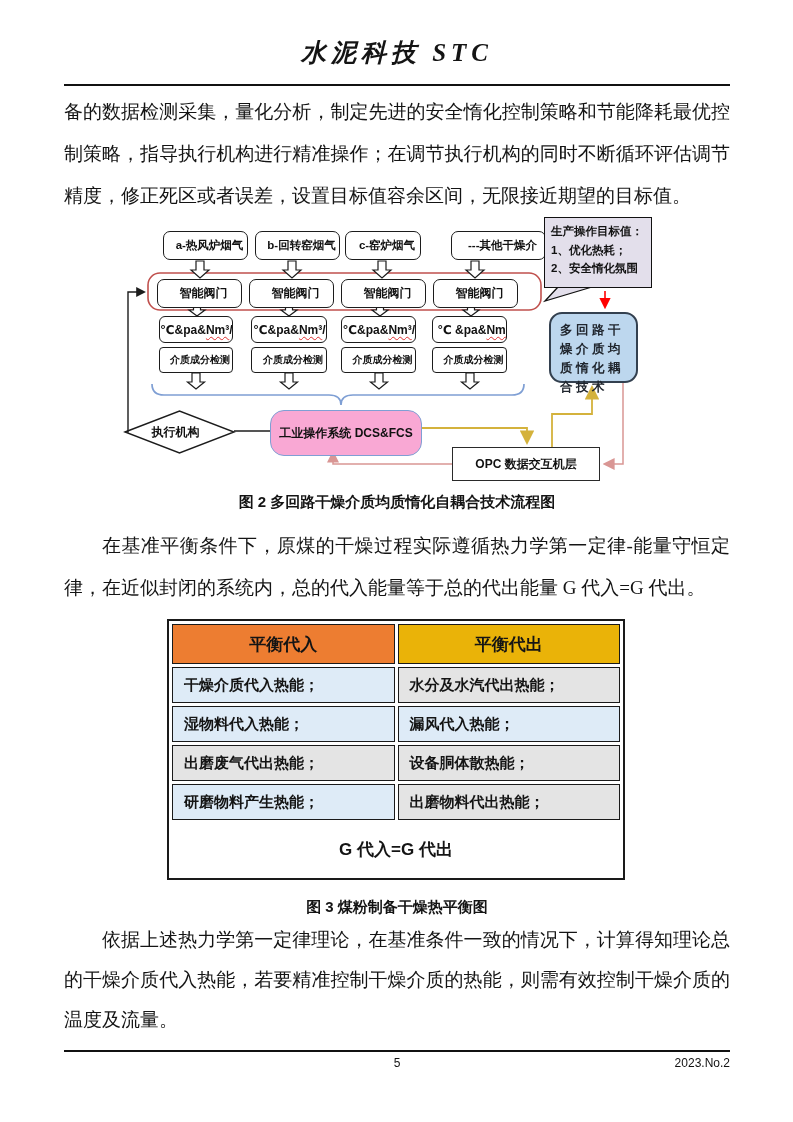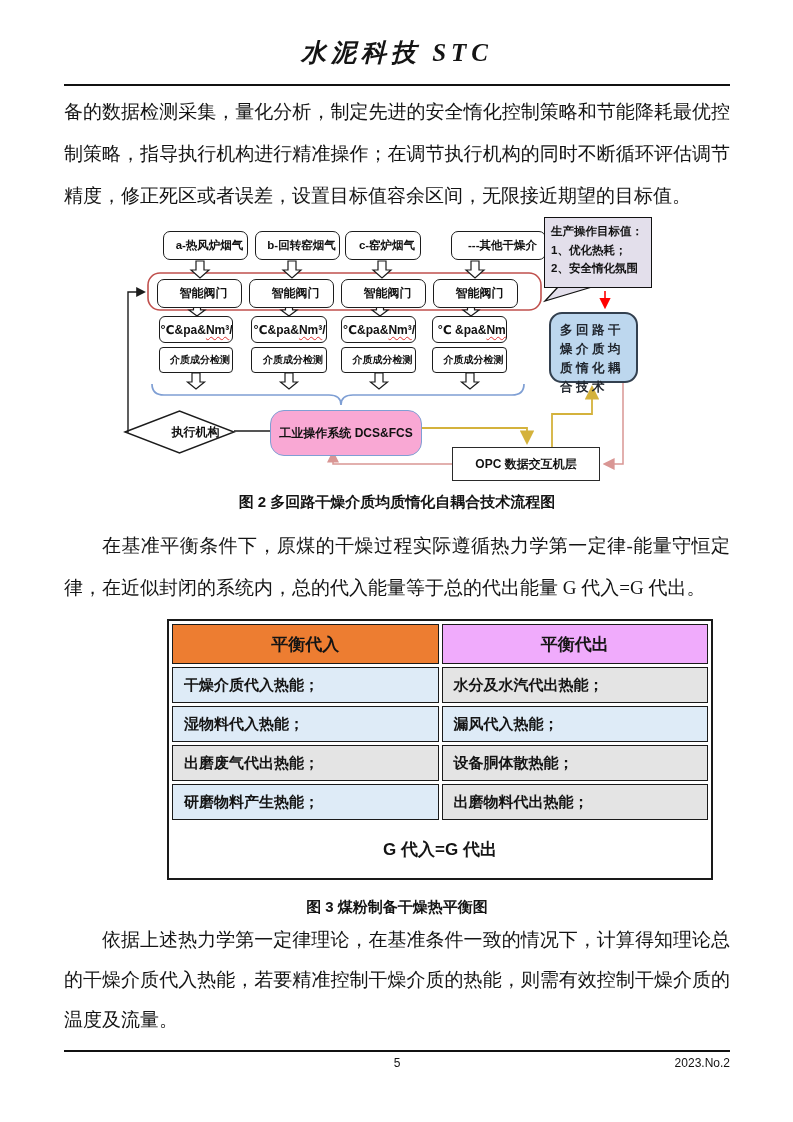--- a/index.html
+++ b/index.html
@@ -63,34 +63,34 @@
     display:flex;align-items:center;justify-content:center;
     font-size:12px;font-weight:bold;color:#111;white-space:nowrap;
   }
   .opcbox{
     position:absolute;left:388px;top:230px;width:148px;height:34px;box-sizing:border-box;
     background:#fff;border:1.6px solid #2a2a2a;
     display:flex;align-items:center;justify-content:center;
     font-size:12px;font-weight:bold;color:#111;white-space:nowrap;
   }
   .diamond-label{
-    position:absolute;left:77px;top:194px;width:109px;height:42px;
+    position:absolute;left:57px;top:194px;width:109px;height:42px;
     display:flex;align-items:center;justify-content:center;
     font-size:12px;font-weight:600;color:#111;
   }
 
   
-  .btable-wrap{margin:10px 0 0 103px;width:546px;box-sizing:border-box;
+  .btable-wrap{margin:10px 0 0 103px;width:458px;box-sizing:border-box;
     border:2.2px solid #1a1a1a;background:#fff;padding:3px;
     font-family:"Liberation Sans","DejaVu Sans",sans-serif;}
   .btable{display:grid;grid-template-columns:1fr 1fr;gap:3px;}
   .bcell{box-sizing:border-box;border:1.6px solid #1a1a1a;display:flex;align-items:center;}
   .bhead{height:40px;justify-content:center;font-size:17px;font-weight:bold;}
   .bhead.in{background:#ed7d31;}
-  .bhead.out{background:#f0abfc;text-align:right;}
+  .bhead.out{background:#eab308;text-align:right;}
   .brow{height:36px;padding-left:11px;font-size:15px;font-weight:600;}
   .brow.in{background:#deebf7;}
   .brow.out{background:#e4e4e4;}
   .bfoot{grid-column:1 / span 2;height:52px;border:none;display:flex;
          align-items:center;justify-content:center;font-size:17px;font-weight:600;background:#fff;}
 
   
   .pfooter{position:absolute;left:64px;top:1050px;width:666px;
     font-family:"Liberation Sans","DejaVu Sans",sans-serif;font-size:12px;color:#111;}
   .foot-rule{height:0;border-top:2.5px solid #111;}

